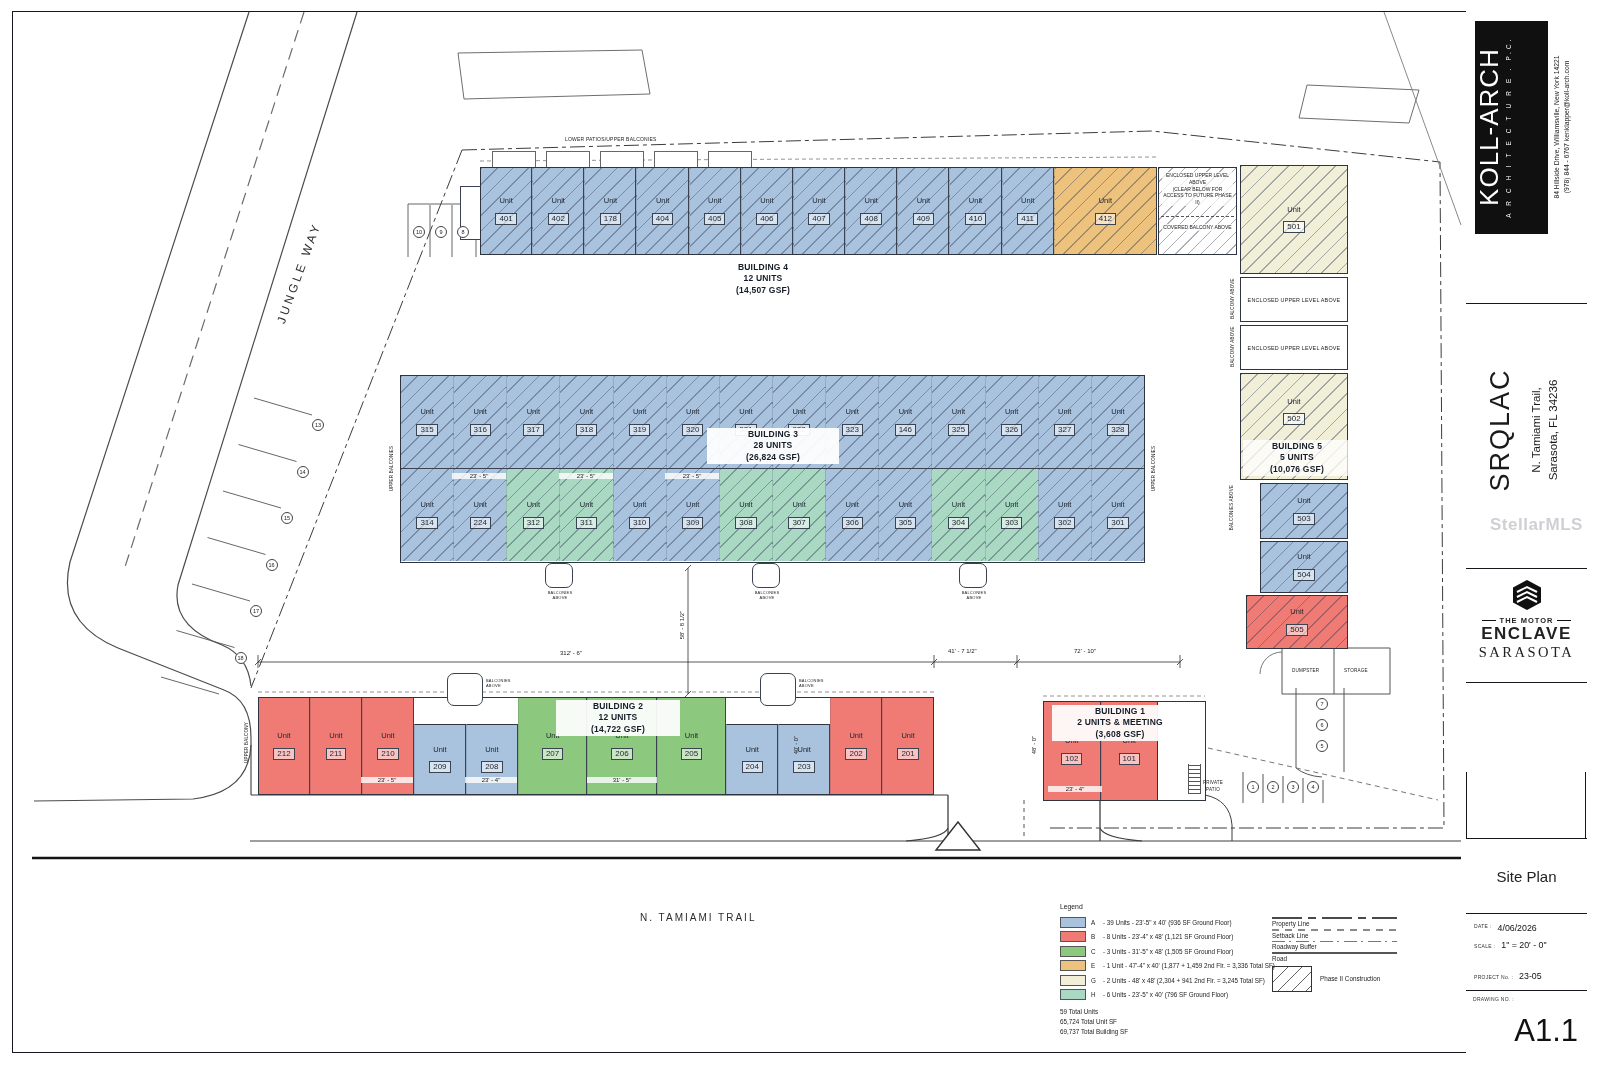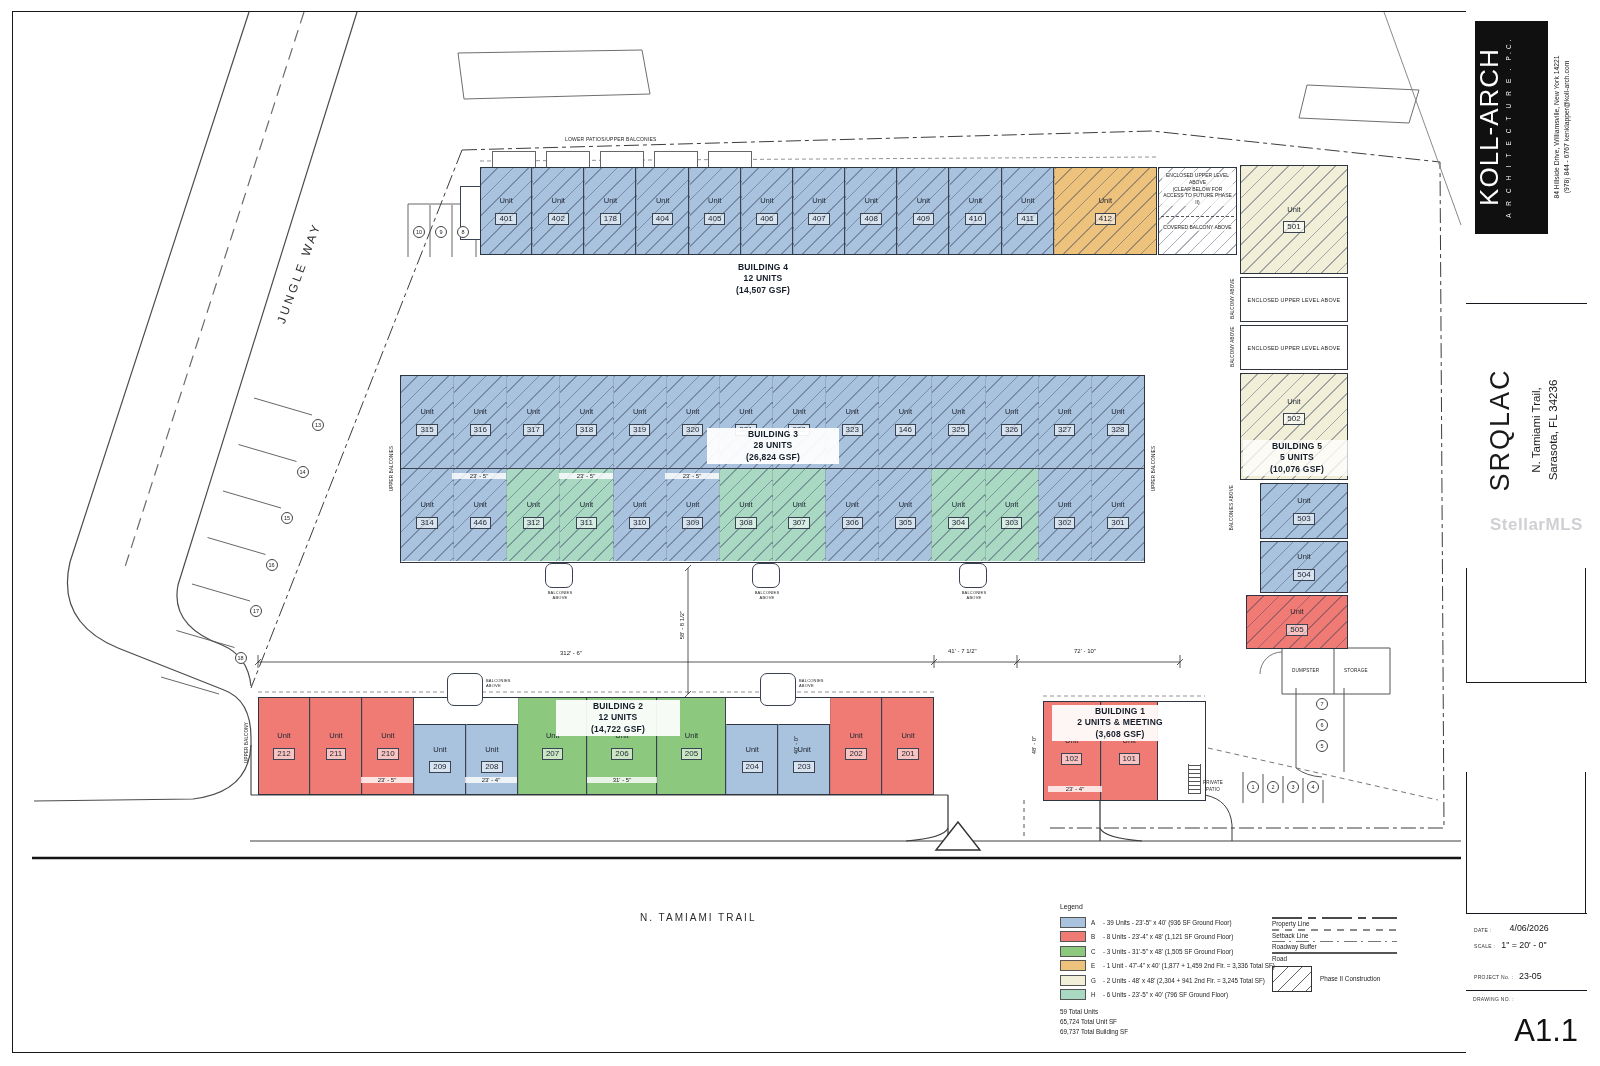--- a/index.html
+++ b/index.html
@@ -304,21 +304,21 @@
           <span class="unum">328</span>
         </div>
       </div>
     <div style="display:flex;height:92px;">
         <div class="unit hatch" style="background-color: rgb(169, 194, 221); flex-grow: 1;">
           <span class="ulab">Unit</span>
           <span class="unum">314</span>
         </div>
         <div class="unit hatch" style="background-color: rgb(169, 194, 221); flex-grow: 1;">
           <span class="ulab">Unit</span>
-          <span class="unum">446</span>
+          <span class="unum">224</span>
         </div>
         <div class="unit hatch" style="background-color: rgb(169, 216, 195); flex-grow: 1;">
           <span class="ulab">Unit</span>
           <span class="unum">312</span>
         </div>
         <div class="unit hatch" style="background-color: rgb(169, 216, 195); flex-grow: 1;">
           <span class="ulab">Unit</span>
           <span class="unum">311</span>
         </div>
         <div class="unit hatch" style="background-color: rgb(169, 194, 221); flex-grow: 1;">
@@ -576,27 +576,43 @@
   </div>
 
   <div class="tbsec" style="top:303px;height:265px;"></div>
   <div class="r90" style="left:1372px;top:413px;width:260px;height:34px;">
     <div id="proj-name">SRQLAC</div>
   </div>
   <div class="r90" style="left:1413px;top:415px;width:260px;height:30px;">
     <div id="proj-addr"><span>N. Tamiami Trail,</span><br><span>Sarasota, FL 34236</span></div>
   </div>
 
+  <div class="tbsec" style="top:568px;height:114px;">
+    <div id="motor">
+      <svg width="34" height="34" viewBox="0 0 34 34">
+        <polygon points="17,2 31,9.5 31,24.5 17,32 3,24.5 3,9.5" fill="#101010"></polygon>
+        <path d="M7,14 L17,9 L27,14 M7,19 L17,14 L27,19 M7,24 L17,19 L27,24" stroke="#fff" stroke-width="2" fill="none"></path>
+      </svg>
+      <div class="m1">
+          <span>THE MOTOR</span>
+        </div>
+      <div class="m2">ENCLAVE</div>
+      <div class="m3">SARASOTA</div>
+    </div>
+  </div>
 
   <div class="tbsec" style="top:682px;height:90px;"></div>
 
 
+  <div class="tbsec tb-center" style="top:838px;height:75px;">
+    <div style="font-size:15px;">Site Plan</div>
+  </div>
 
   <div class="tbsec" style="top:913px;height:77px;">
-    <div style="position:absolute;left:8px;top:9px;display:flex;align-items:flex-end;gap:18px;">
+    <div style="position:absolute;left:8px;top:9px;display:flex;align-items:flex-start;gap:6px;">
       <span class="tlab">DATE :</span>
         <span class="tval">4/06/2026</span>
     </div>
     <div style="position:absolute;left:8px;top:26px;display:flex;align-items:baseline;gap:6px;">
       <span class="tlab">SCALE :</span>
         <span class="tval">1" = 20' - 0"</span>
     </div>
     <div style="position:absolute;left:8px;top:57px;display:flex;align-items:baseline;gap:6px;">
       <span class="tlab">PROJECT No. :</span>
         <span class="tval">23-05</span>

